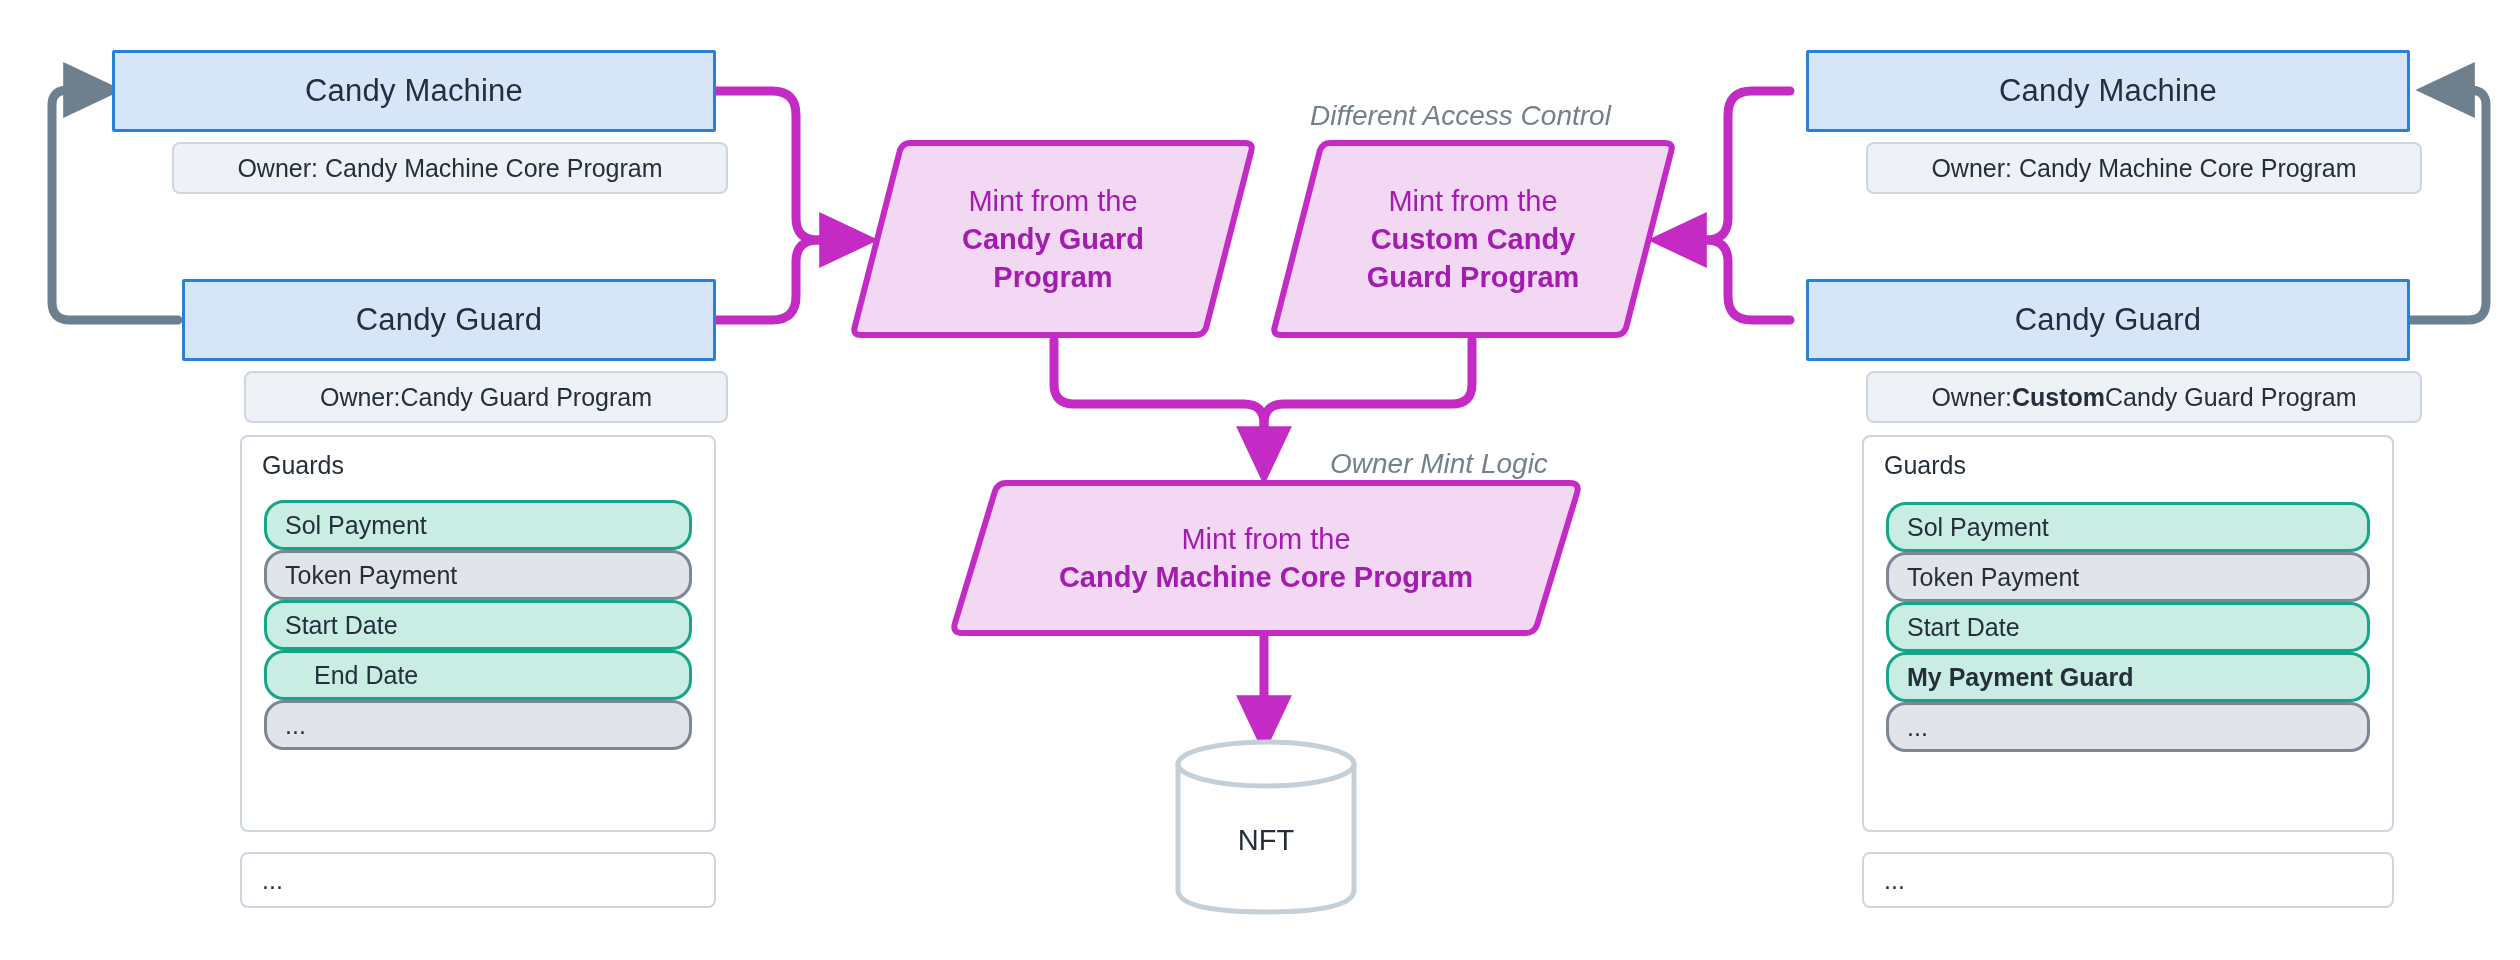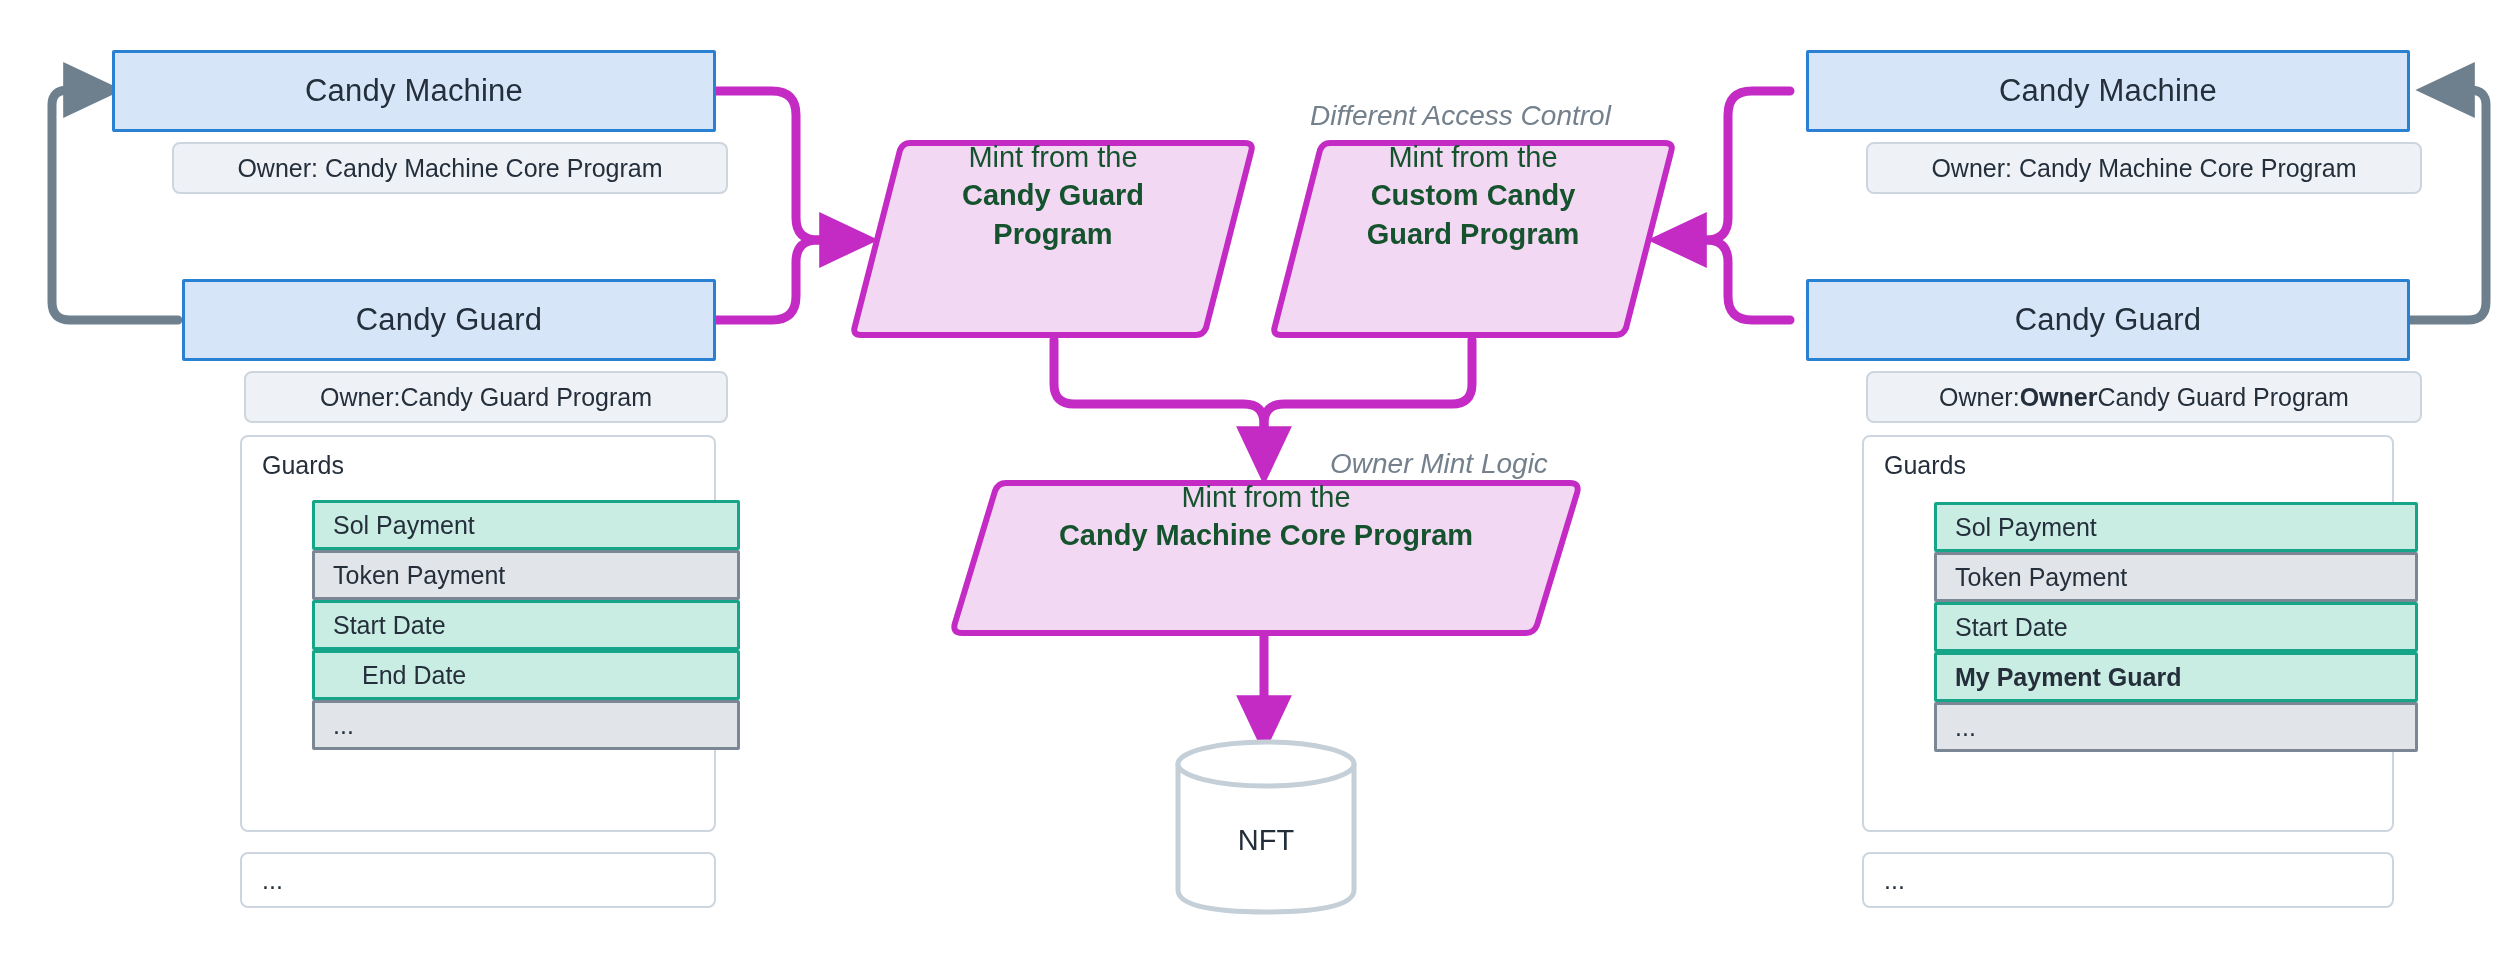--- a/index.html
+++ b/index.html
@@ -79,27 +79,26 @@
     align-items: center;
     color: #242f3b;
     font-size: 25px;
     padding-left: 20px;
   }
 
   
   .guard {
     position: absolute;
     box-sizing: border-box;
-    border-radius: 2px;
+    border-radius: 20px;
     display: flex;
     align-items: center;
     padding-left: 18px;
     font-size: 25px;
     color: #242f3b;
-    margin-left: 48px;
   }
   .guard.on {
     background: #c9ece3;
     border: 3px solid #17a589;
   }
   .guard.off {
     background: #e1e4e8;
     border: 3px solid #7b8794;
   }
   .guard.bold { font-weight: bold; }
@@ -110,21 +109,22 @@
     box-sizing: border-box;
   }
   .para svg { position: absolute; left: 0; top: 0; }
   .para .ptext {
     position: absolute;
     left: 0; top: 0;
     width: 100%; height: 100%;
     display: flex;
     flex-direction: column;
     align-items: center;
-    color: #14532d;
+    justify-content: center;
+    color: #a21caf;
     font-size: 29px;
     line-height: 1.32;
     text-align: center;
   }
   .para .ptext .b { font-weight: bold; }
 
   
   .note {
     position: absolute;
     font-style: italic;
@@ -231,21 +231,21 @@
   <div class="acct-foot" style="left:240px; top:852px; width:476px; height:56px;">...</div>
 
   <div class="acct-title" style="left:1806px; top:50px; width:604px; height:82px;">Candy Machine</div>
 
   <div class="acct-sub" style="left:1854px; top:142px; width:556px; height:52px;">Owner: Candy Machine Core Program</div>
 
   <div class="acct-title" style="left:1806px; top:279px; width:604px; height:82px;">Candy Guard</div>
 
   <div class="acct-sub" style="left:1854px; top:371px; width:556px; height:52px;">
     <span>Owner: </span>
-      <span class="b">Owner</span>
+      <span class="b">Custom</span>
       <span> Candy Guard Program</span>
   </div>
 
   <div class="acct-body" style="left:1862px; top:435px; width:532px; height:397px;">
     <div class="acct-body-label">Guards</div>
   </div>
 
   <div class="guard on" style="left:1886px; top:502px; width:484px; height:50px;">
     <span>Sol Payment</span>
   </div>

